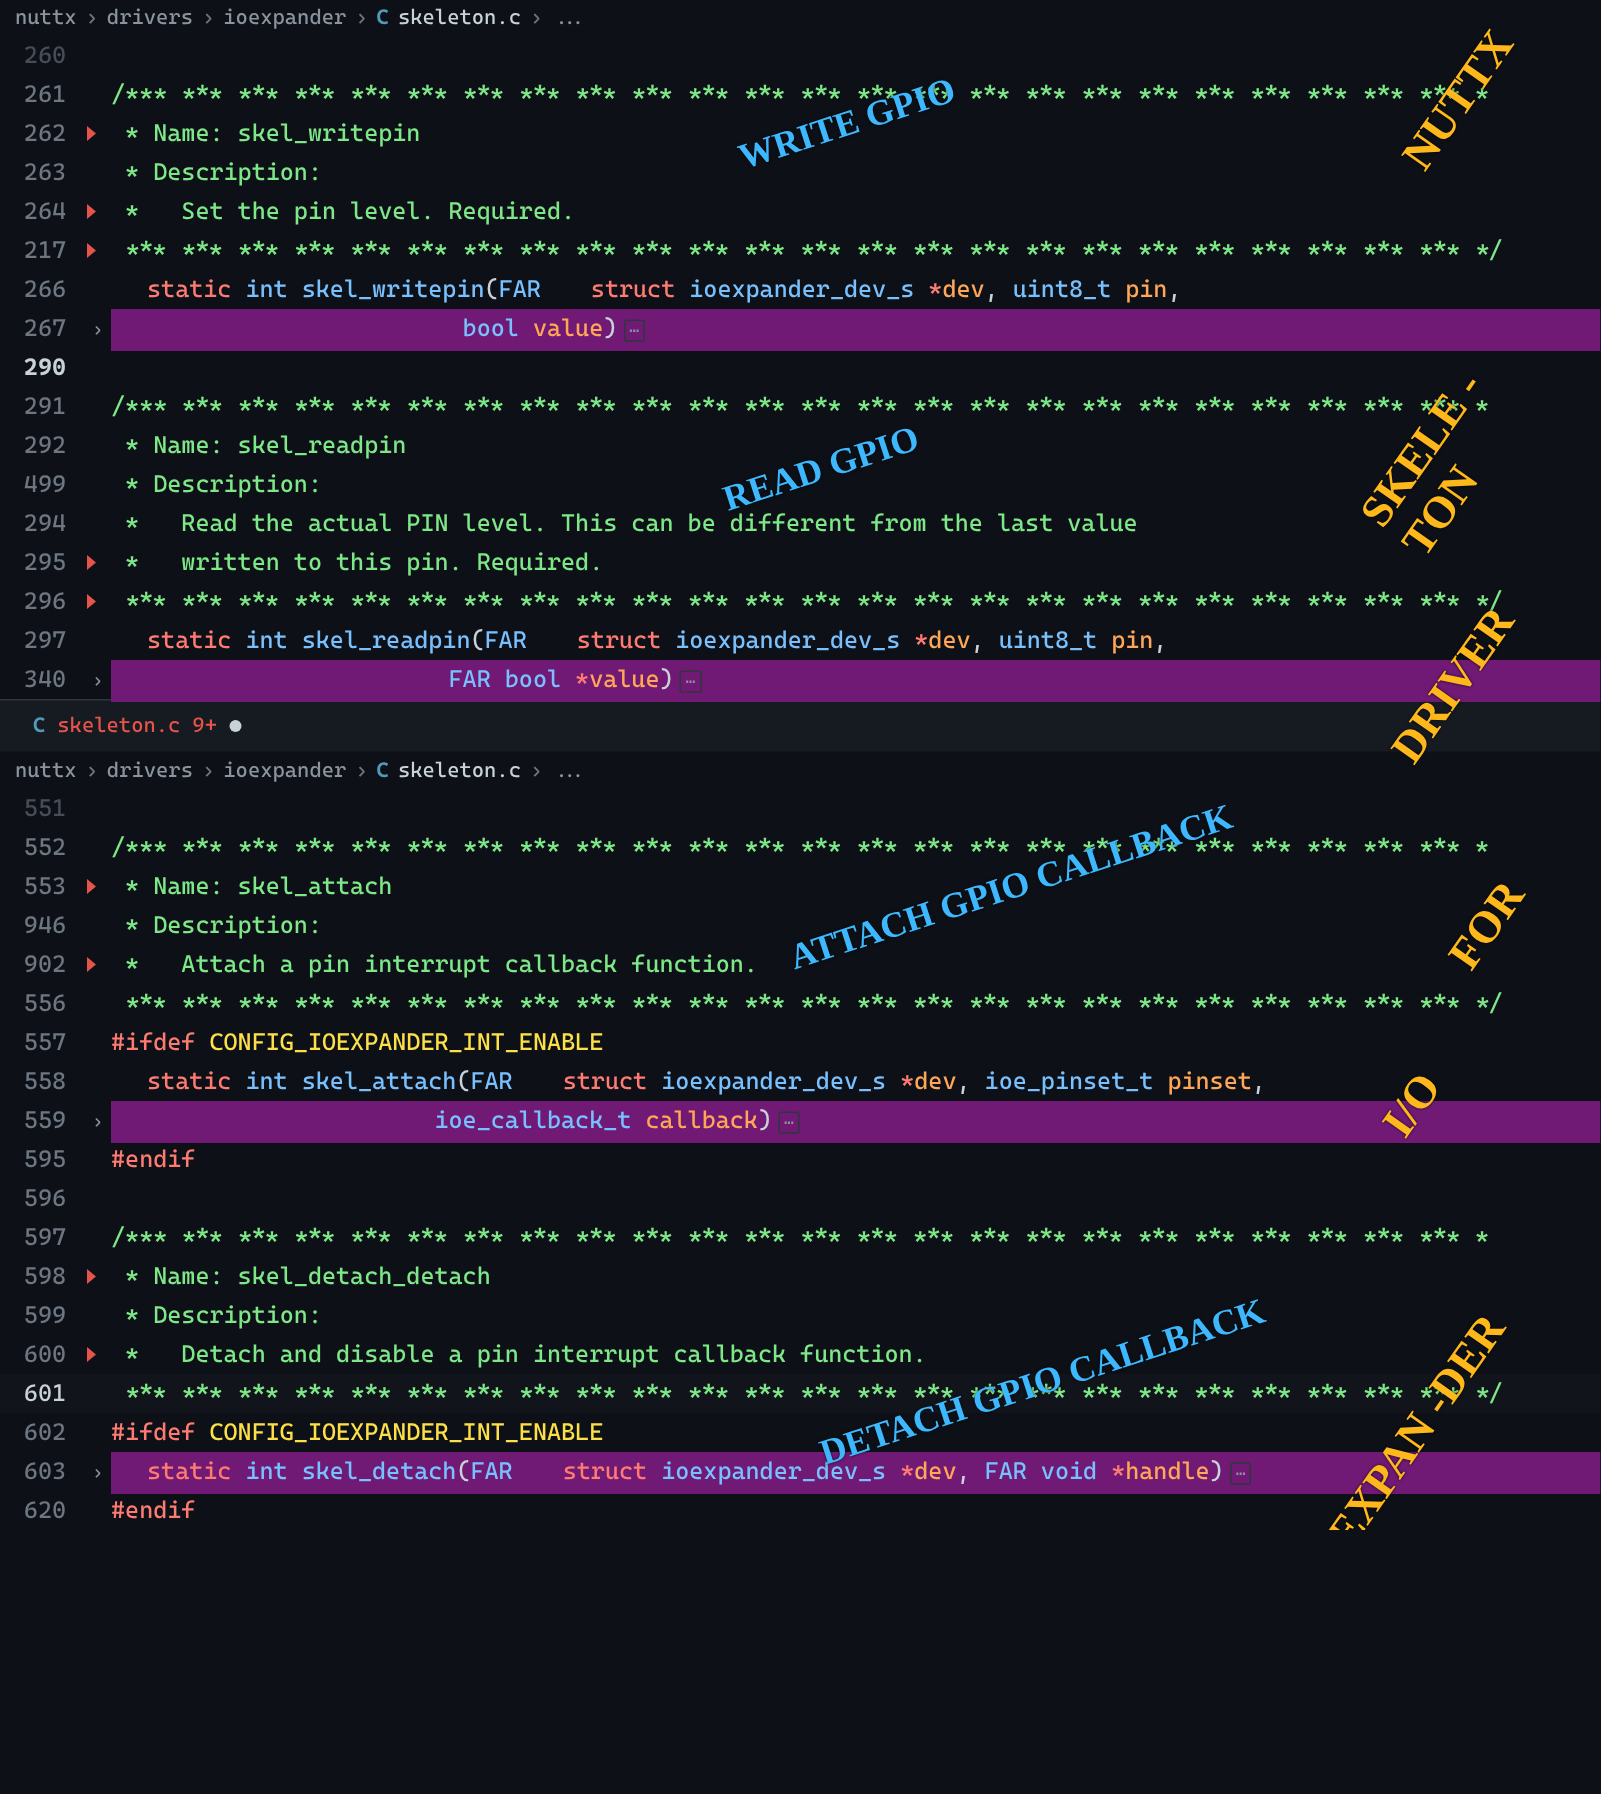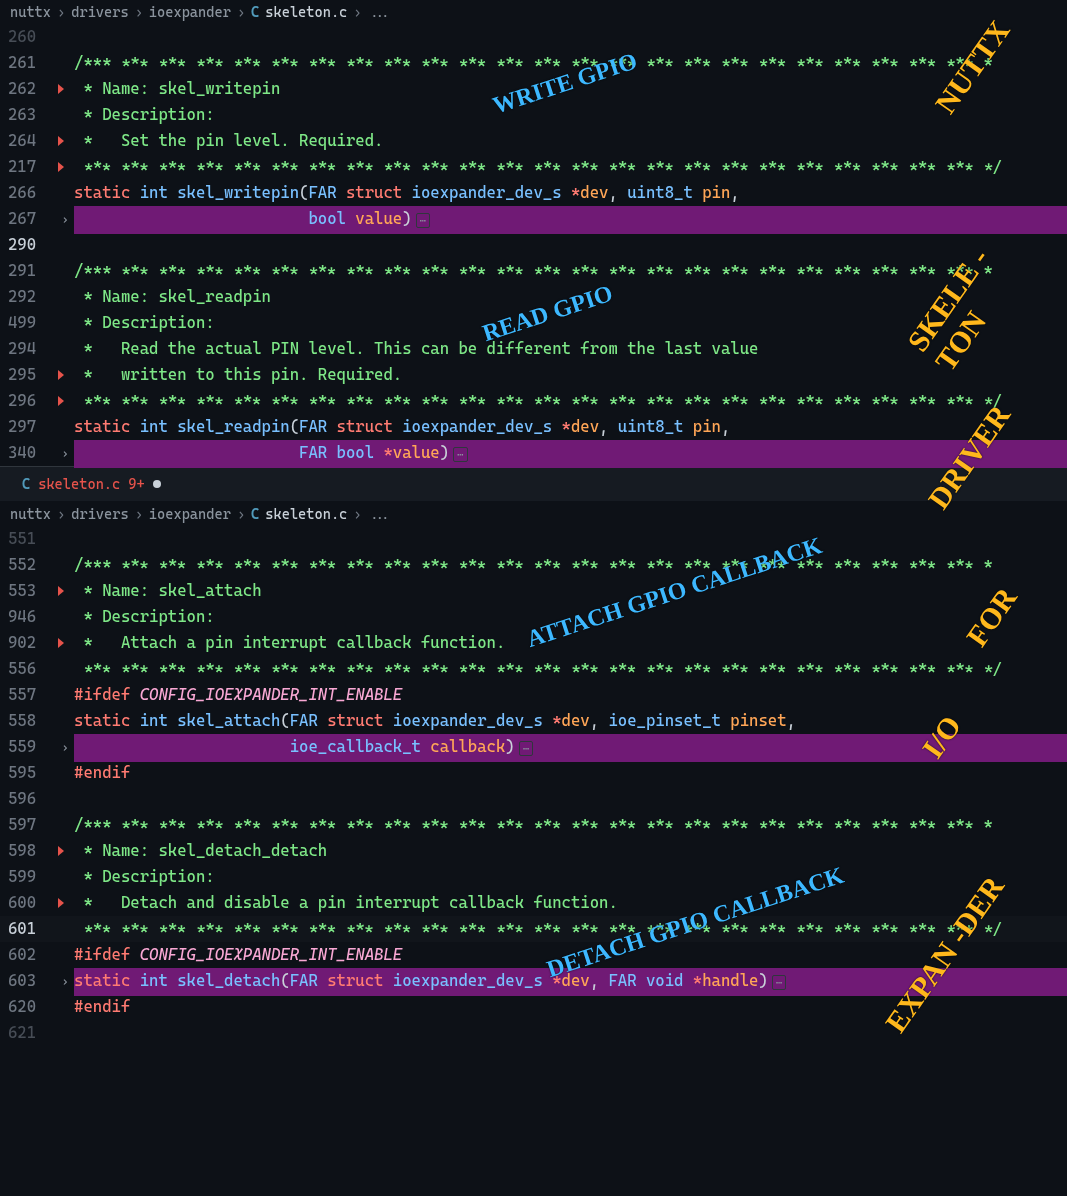--- a/index.html
+++ b/index.html
@@ -28,21 +28,21 @@
   .code-area { background: #0d1117; }
   .line {
     display: flex;
     align-items: flex-start;
     line-height: 26px;
     height: 26px;
     white-space: pre;
   }
   .lineno {
     width: 56px;
-    text-align: center;
+    text-align: right;
     color: #6e7681;
     padding-right: 12px;
     flex-shrink: 0;
     user-select: none;
   }
   .lineno.current { color: #c9d1d9; font-weight: 500; }
   .fold-col {
     width: 18px;
     flex-shrink: 0;
     color: #8b949e;
@@ -61,27 +61,27 @@
     width: 0; height: 0;
     border-top: 5px solid transparent;
     border-bottom: 5px solid transparent;
     border-left: 6px solid #e5534b;
   }
   .code {
     flex: 1;
     white-space: pre;
   }
   .c-comment { color: #7ee787; }
-  .c-keyword { color: #ff7b72; }
+  .c-keyword { color: #ff7b72; margin-left: 24px; }
   .c-type { color: #79c0ff; }
   .c-func-def { color: #79c0ff; }
   .c-param { color: #ffa657; }
   .c-op { color: #ff7b72; }
   .c-preproc { color: #ff7b72; }
-  .c-macro { color: #f9a8d4; font-style: italic; }
+  .c-macro { color: #fde047; }
   .ellipsis {
     color: #8b949e;
     border: 1px solid #30363d;
     border-radius: 2px;
     padding: 0 3px;
     font-size: 11px;
     margin-left: 4px;
   }
   .tab-bar {
     display: flex;
@@ -150,21 +150,21 @@
   <div class="line"><span class="lineno">263</span><span class="fold-col"></span><span class="code"><span class="c-comment"> * Description:</span></span></div>
 
   <div class="line red-mark"><span class="lineno">264</span><span class="fold-col"></span><span class="code"><span class="c-comment"> *   Set the pin level. Required.</span></span></div>
 
   <div class="line red-mark"><span class="lineno">217</span><span class="fold-col"></span><span class="code"><span class="c-comment"> *** *** *** *** *** *** *** *** *** *** *** *** *** *** *** *** *** *** *** *** *** *** *** *** */</span></span></div>
 
   <div class="line"><span class="lineno">266</span><span class="fold-col"></span><span class="code"><span class="c-keyword">static</span> <span class="c-type">int</span> <span class="c-func-def">skel_writepin</span>(<span class="c-type">FAR</span> <span class="c-keyword">struct</span> <span class="c-type">ioexpander_dev_s</span> <span class="c-op">*</span><span class="c-param">dev</span>, <span class="c-type">uint8_t</span> <span class="c-param">pin</span>,</span></div>
 
   <div class="line"><span class="lineno">267</span><span class="fold-col"><span class="fold-mark">›</span></span><span class="code block-highlight">                         <span class="c-type">bool</span> <span class="c-param">value</span>)<span class="ellipsis">⋯</span></span></div>
 
-  <div class="line"><span class="lineno" style="color:#c9d1d9;font-weight:400">290</span><span class="fold-col"></span><span class="code"></span></div>
+  <div class="line"><span class="lineno" style="color:#c9d1d9;font-weight:700">290</span><span class="fold-col"></span><span class="code"></span></div>
 
   <div class="line"><span class="lineno">291</span><span class="fold-col"></span><span class="code"><span class="c-comment">/*** *** *** *** *** *** *** *** *** *** *** *** *** *** *** *** *** *** *** *** *** *** *** *** *</span></span></div>
 
   <div class="line"><span class="lineno">292</span><span class="fold-col"></span><span class="code"><span class="c-comment"> * Name: skel_readpin</span></span></div>
 
   <div class="line"><span class="lineno">499</span><span class="fold-col"></span><span class="code"><span class="c-comment"> * Description:</span></span></div>
 
   <div class="line"><span class="lineno">294</span><span class="fold-col"></span><span class="code"><span class="c-comment"> *   Read the actual PIN level. This can be different from the last value</span></span></div>
 
   <div class="line red-mark"><span class="lineno">295</span><span class="fold-col"></span><span class="code"><span class="c-comment"> *   written to this pin. Required.</span></span></div>
@@ -230,21 +230,20 @@
   <div class="line red-mark"><span class="lineno">600</span><span class="fold-col"></span><span class="code"><span class="c-comment"> *   Detach and disable a pin interrupt callback function.</span></span></div>
 
   <div class="line current-line"><span class="lineno current">601</span><span class="fold-col"></span><span class="code"><span class="c-comment"> *** *** *** *** *** *** *** *** *** *** *** *** *** *** *** *** *** *** *** *** *** *** *** *** */</span></span></div>
 
   <div class="line"><span class="lineno">602</span><span class="fold-col"></span><span class="code"><span class="c-preproc">#ifdef</span> <span class="c-macro">CONFIG_IOEXPANDER_INT_ENABLE</span></span></div>
 
   <div class="line"><span class="lineno">603</span><span class="fold-col"><span class="fold-mark">›</span></span><span class="code block-highlight"><span class="c-keyword">static</span> <span class="c-type">int</span> <span class="c-func-def">skel_detach</span>(<span class="c-type">FAR</span> <span class="c-keyword">struct</span> <span class="c-type">ioexpander_dev_s</span> <span class="c-op">*</span><span class="c-param">dev</span>, <span class="c-type">FAR</span> <span class="c-type">void</span> <span class="c-op">*</span><span class="c-param">handle</span>)<span class="ellipsis">⋯</span></span></div>
 
   <div class="line"><span class="lineno">620</span><span class="fold-col"></span><span class="code"><span class="c-preproc">#endif</span></span></div>
 
-  <div class="line faded"><span class="lineno">621</span><span class="fold-col"></span><span class="code"></span></div>
 </div>
 
 <div class="annotation ann-blue" style="left:490px; top:70px; transform:rotate(-18deg);"><span>WRITE GPIO</span></div>
 <div class="annotation ann-blue" style="left:480px; top:300px; transform:rotate(-18deg);"><span>READ GPIO</span></div>
 <div class="annotation ann-blue" style="left:520px; top:580px; transform:rotate(-18deg); line-height:1;"><span>ATTACH GPIO CALLBACK</span></div>
 <div class="annotation ann-blue" style="left:540px; top:910px; transform:rotate(-18deg); line-height:1;"><span>DETACH GPIO CALLBACK</span></div>
 
 <div class="annotation ann-yellow" style="left:920px; top:50px; transform:rotate(-55deg);"><span>NUTTX</span></div>
 <div class="annotation ann-yellow" style="left:890px; top:250px; transform:rotate(-55deg); width:180px;"><span>SKELE -TON</span></div>
 <div class="annotation ann-yellow" style="left:910px; top:440px; transform:rotate(-55deg);"><span>DRIVER</span></div>

